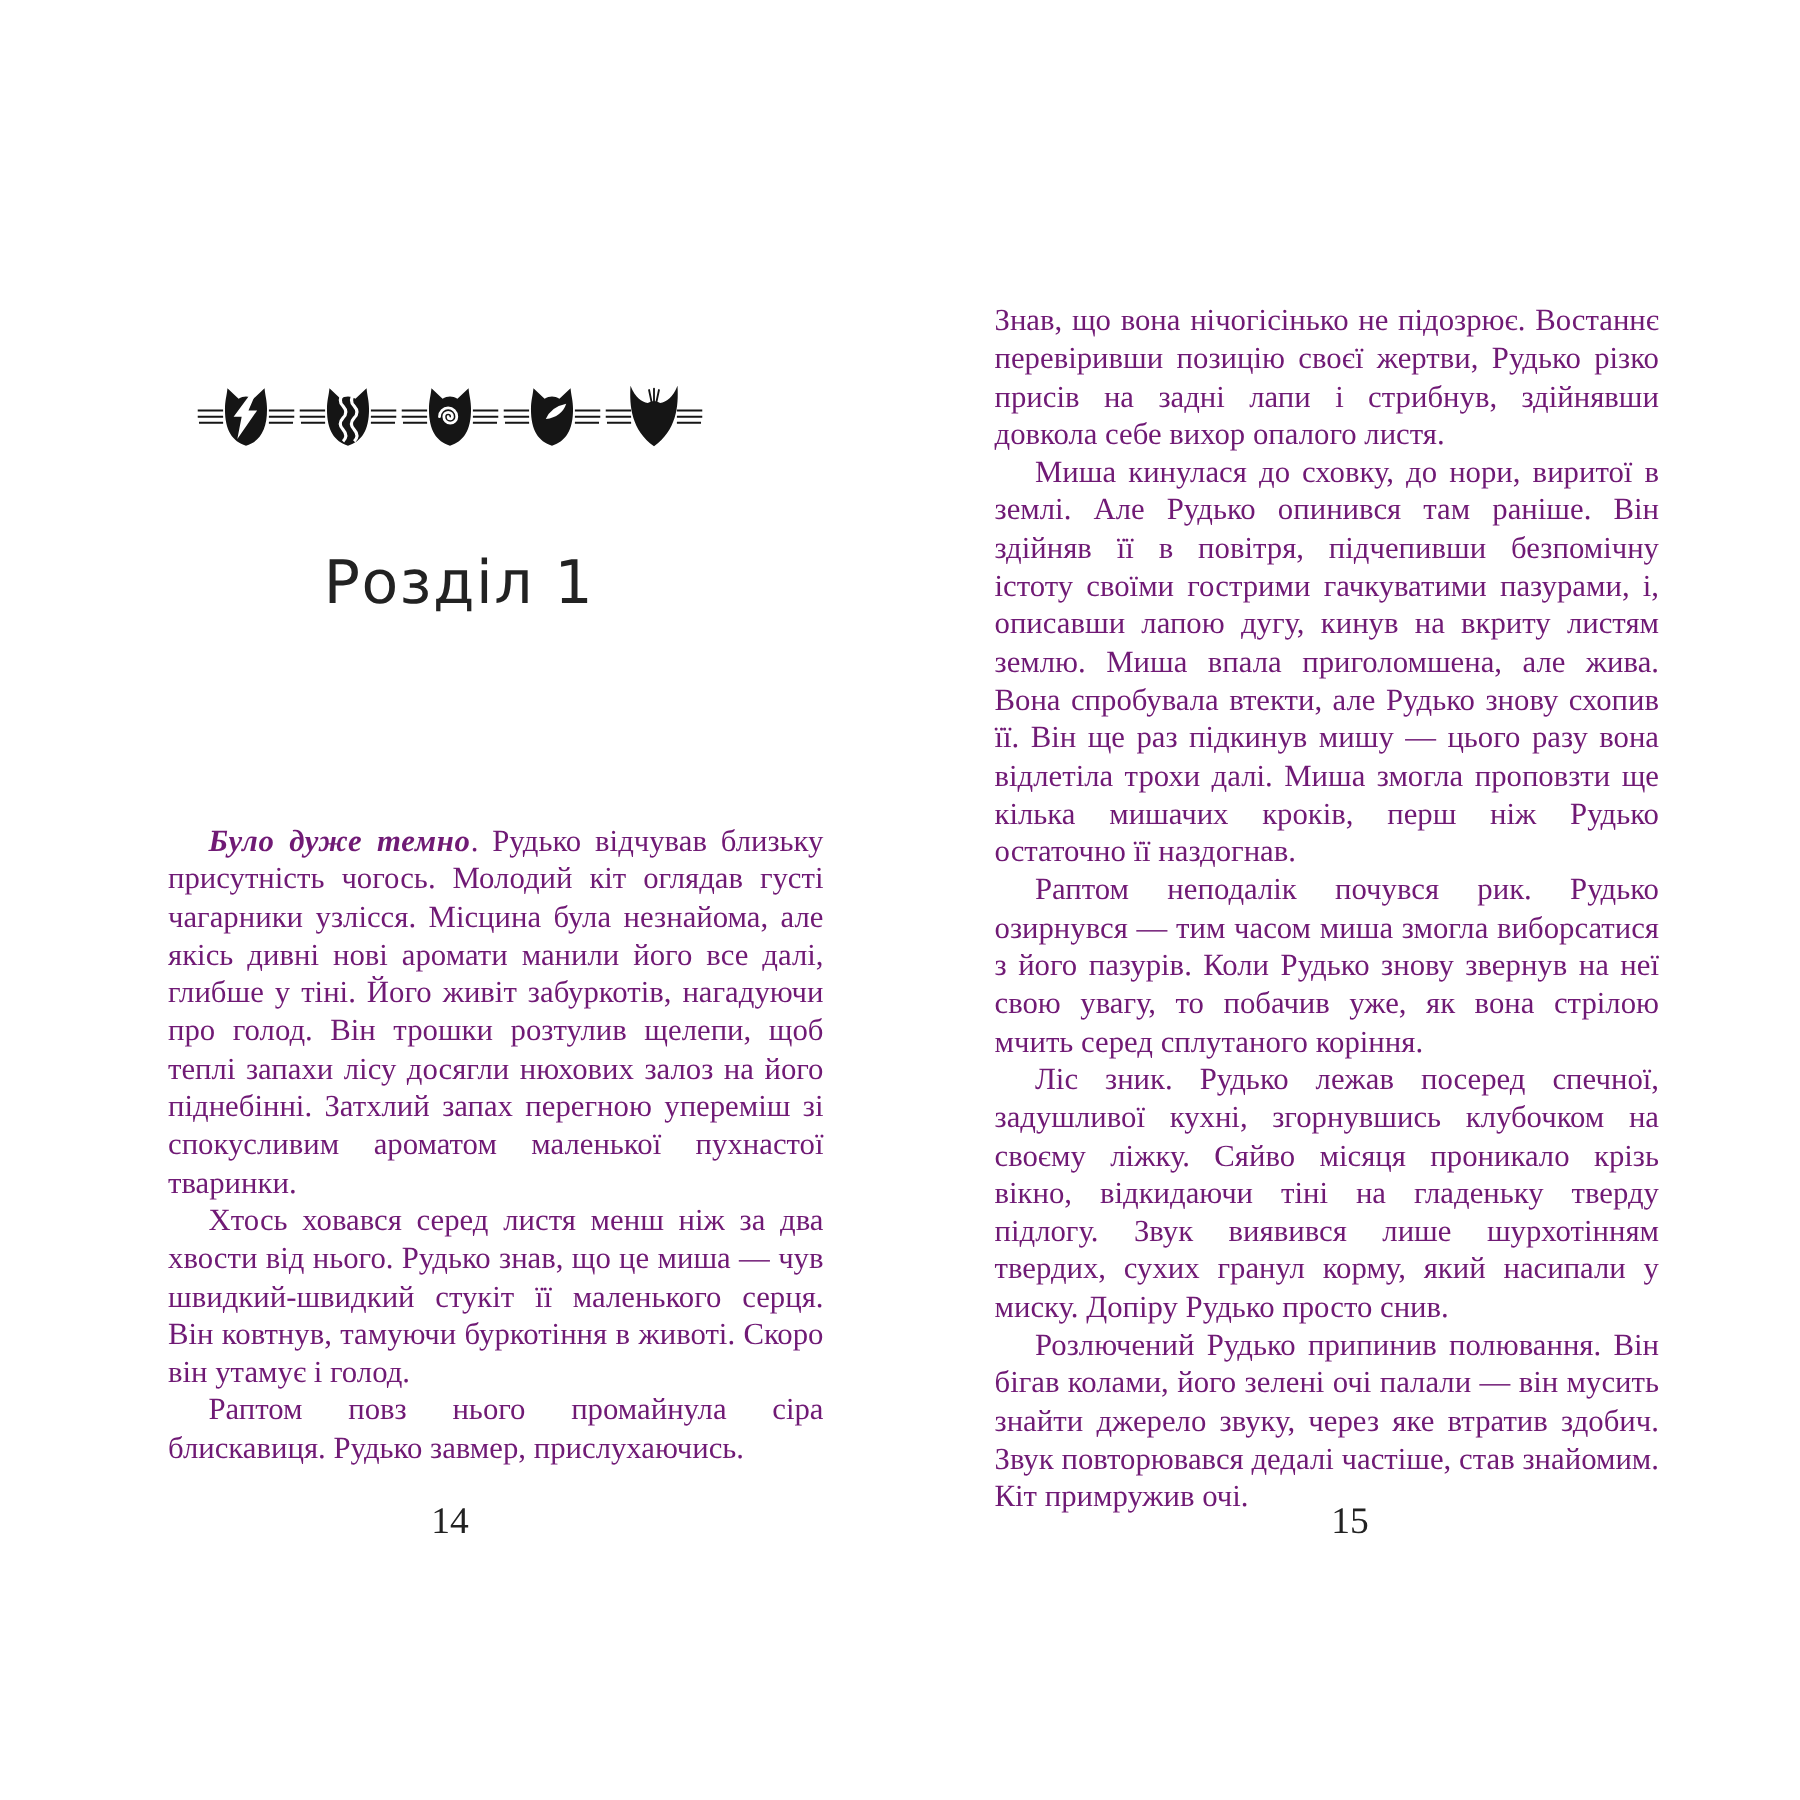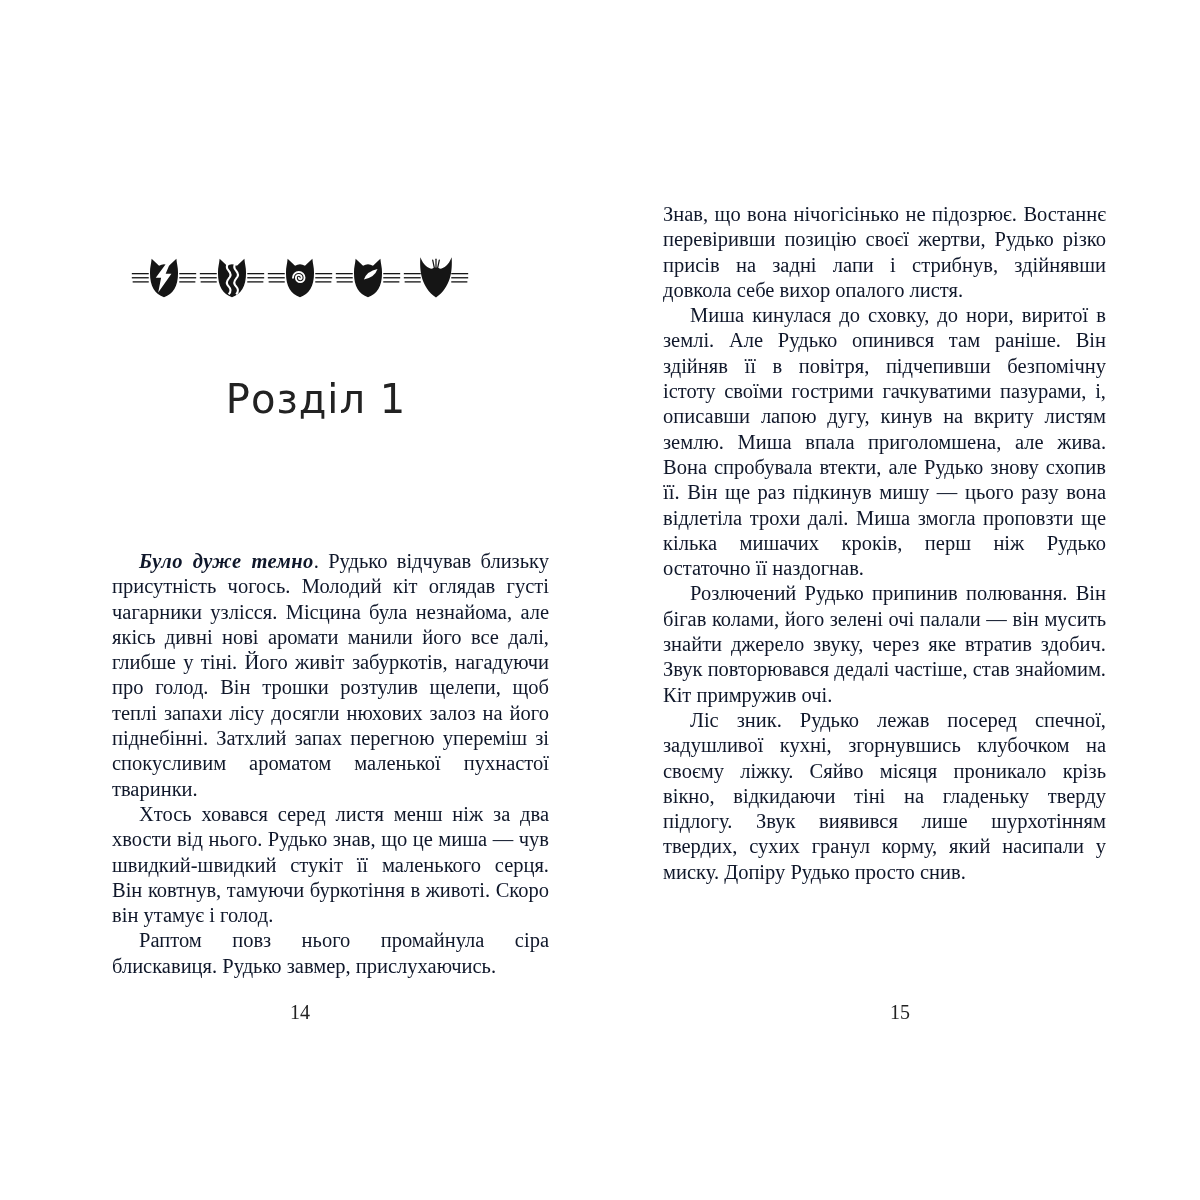--- a/index.html
+++ b/index.html
@@ -17,51 +17,51 @@
   .cats-row{
     position:absolute;
     left:50px;top:256px;width:500px;
     display:flex;justify-content:center;align-items:center;gap:2px;
   }
   .cat-icon{display:block;}
 
   .chapter{
     position:absolute;
     left:0;top:360px;width:600px;
-    margin:16px;
+    margin:6px;
     text-align:center;
     font-family:"DejaVu Sans", sans-serif;
     font-weight:400;
     font-size:40px;
     letter-spacing:1px;
     color:#222222;
   }
 
   .body-text{
     position:absolute;
     font-size:20.5px;
     line-height:25.3px;
-    color:#0f172a;
+    color:#701a75;
     text-align:justify;
   }
   .body-text.left-col{left:112px;top:549px;width:437px;}
   .body-text.right-col{left:63px;top:202px;width:443px;}
 
   .para{margin:0;padding:0;}
   .para.indent{text-indent:27px;}
   .seg.normal{font-style:normal;font-weight:normal;}
   .seg.italic{}
   .seg.bold-italic{font-style:italic;font-weight:700;letter-spacing:0.5px;margin-top:24px;}
 
   .pageno{
     position:absolute;
     top:1001px;
     width:100%;
     text-align:center;
-    font-size:20px;
+    font-size:25px;
     color:#222222;
   }
 </style>
 </head>
 <body>
 
 <div>
 
   <section class="page left">
 
@@ -148,19 +148,20 @@
         <p class="para indent"><span class="seg normal">Раптом повз нього промайнула сіра блискавиця. Рудько завмер, прислухаючись.</span></p>
       </div>
 
     <div class="pageno">14</div>
   </section>
 
   <section class="page right">
     <div class="body-text right-col">
         <p class="para"><span class="seg normal">Знав, що вона нічогісінько не підозрює. Востаннє перевіривши позицію своєї жертви, Рудько різко присів на задні лапи і стрибнув, здійнявши довкола себе вихор опалого листя.</span></p>
         <p class="para indent"><span class="seg normal">Миша кинулася до сховку, до нори, виритої в землі. Але Рудько опинився там раніше. Він здійняв її в повітря, підчепивши безпомічну істоту своїми гострими гачкуватими пазурами, і, описавши лапою дугу, кинув на вкриту листям землю. Миша впала приголомшена, але жива. Вона спробувала втекти, але Рудько знову схопив її. Він ще раз підкинув мишу — цього разу вона відлетіла трохи далі. Миша змогла проповзти ще кілька мишачих кроків, перш ніж Рудько остаточно її наздогнав.</span></p>
+        <p class="para indent"><span class="seg normal">Раптом неподалік почувся рик. Рудько озирнувся — тим часом миша змогла виборсатися з його пазурів. Коли Рудько знову звернув на неї свою увагу, то побачив уже, як вона стрілою мчить серед сплутаного коріння.</span></p>
+        <p class="para indent"><span class="seg normal">Ліс зник. Рудько лежав посеред спечної, задушливої кухні, згорнувшись клубочком на своєму ліжку. Сяйво місяця проникало крізь вікно, відкидаючи тіні на гладеньку тверду підлогу. Звук виявився лише шурхотінням твердих, сухих гранул корму, який насипали у миску. Допіру Рудько просто снив.</span></p>
         <p class="para indent"><span class="seg normal">Розлючений Рудько припинив полювання. Він бігав колами, його зелені очі палали — він мусить знайти джерело звуку, через яке втратив здобич. Звук повторювався дедалі частіше, став знайомим. Кіт примружив очі.</span></p>
-        <p class="para indent"><span class="seg normal">Ліс зник. Рудько лежав посеред спечної, задушливої кухні, згорнувшись клубочком на своєму ліжку. Сяйво місяця проникало крізь вікно, відкидаючи тіні на гладеньку тверду підлогу. Звук виявився лише шурхотінням твердих, сухих гранул корму, який насипали у миску. Допіру Рудько просто снив.</span></p>
       </div>
     <div class="pageno">15</div>
   </section>
 
 </div>
 
 </body></html>

